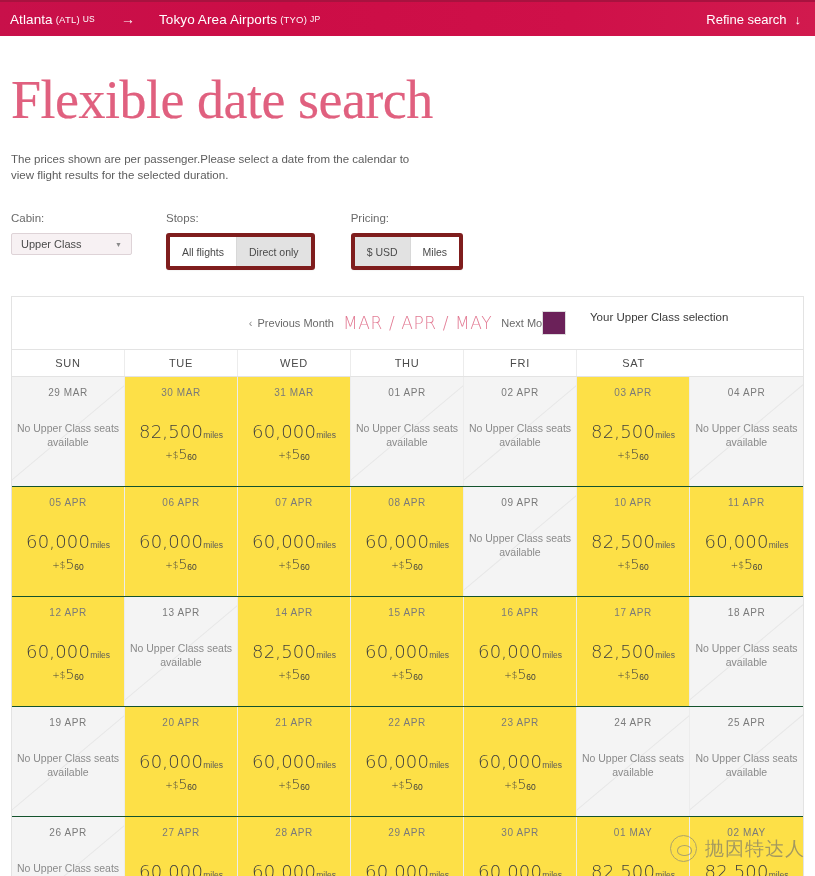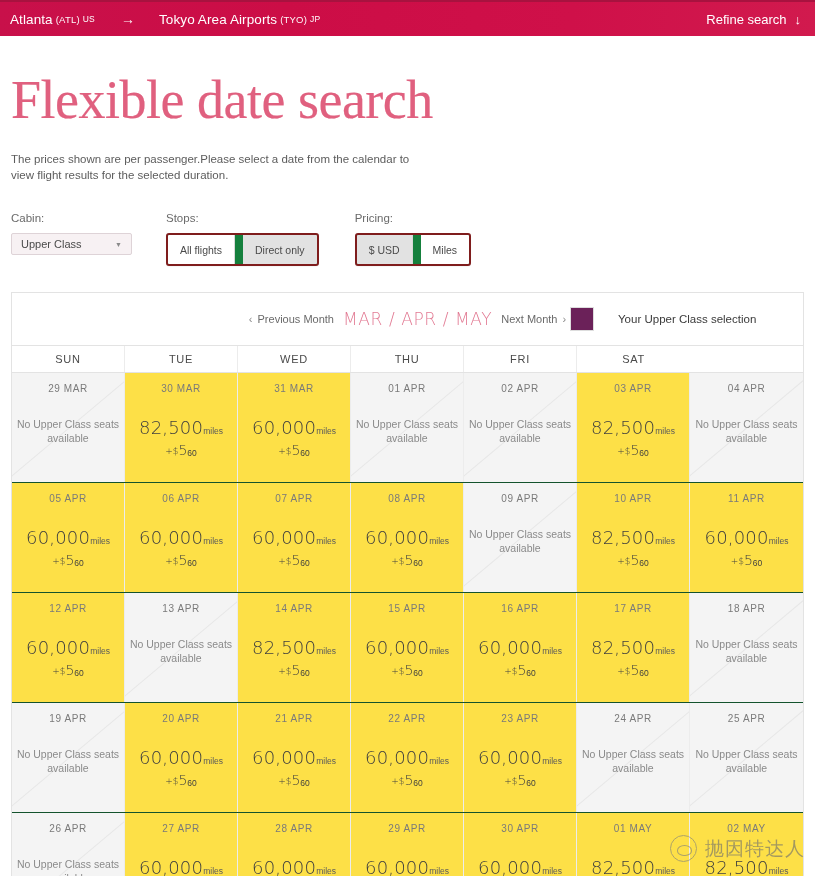--- a/index.html
+++ b/index.html
@@ -111,41 +111,41 @@
   }
   .select-caret {
     position: absolute;
     right: 9px;
     font-size: 7px;
     color: #8a8a8a;
     line-height: 1;
   }
   .seg {
     display: flex;
-    border: 2px solid #7f1d1d;
+    border: 4px solid #7f1d1d;
     border-radius: 3px;
     overflow: hidden;
-    background: #15803d;
+    background: #f97316;
     box-shadow: 0 1px 1px rgba(0,0,0,.04);
     text-align: center;
   }
   .seg-btn {
     font-size: 10.5px;
     color: #4a4a4a;
     padding: 0 12px;
     height: 29px;
     display: flex;
     align-items: center;
     justify-content: center;
     background: #ffffff;
     cursor: pointer;
     border-right: 1px solid #d8d8d8;
     white-space: nowrap;
   }
-  .seg-btn:last-child { border-right: none; margin-left: 8px; }
+  .seg-btn:last-child { border-right: none; }
   .seg-btn.active { background: #e2e2e2; }
 
   .gap-a { width: 34px; }
   .gap-b { width: 36px; }
 
   
   .calendar {
     margin-top: 26px;
     border: 1px solid #e3e3e3;
     border-bottom: none;
@@ -171,23 +171,22 @@
     font-size: 17px;
     color: #e27a93;
     font-weight: 300;
     letter-spacing: .6px;
     margin: 0 9px;
     font-family: "DejaVu Sans", sans-serif;
     white-space: nowrap;
   }
   .legend {
     position: absolute;
-    left: 558px;
-    display: flex;
-    align-items: center;
+    left: 530px;
+    display: flex;
   }
   .legend-swatch {
     width: 24px;
     height: 24px;
     background: #6b2159;
     border: 1px solid #ddd;
   }
   .legend-text {
     margin-left: 24px;
     font-size: 11.5px;

